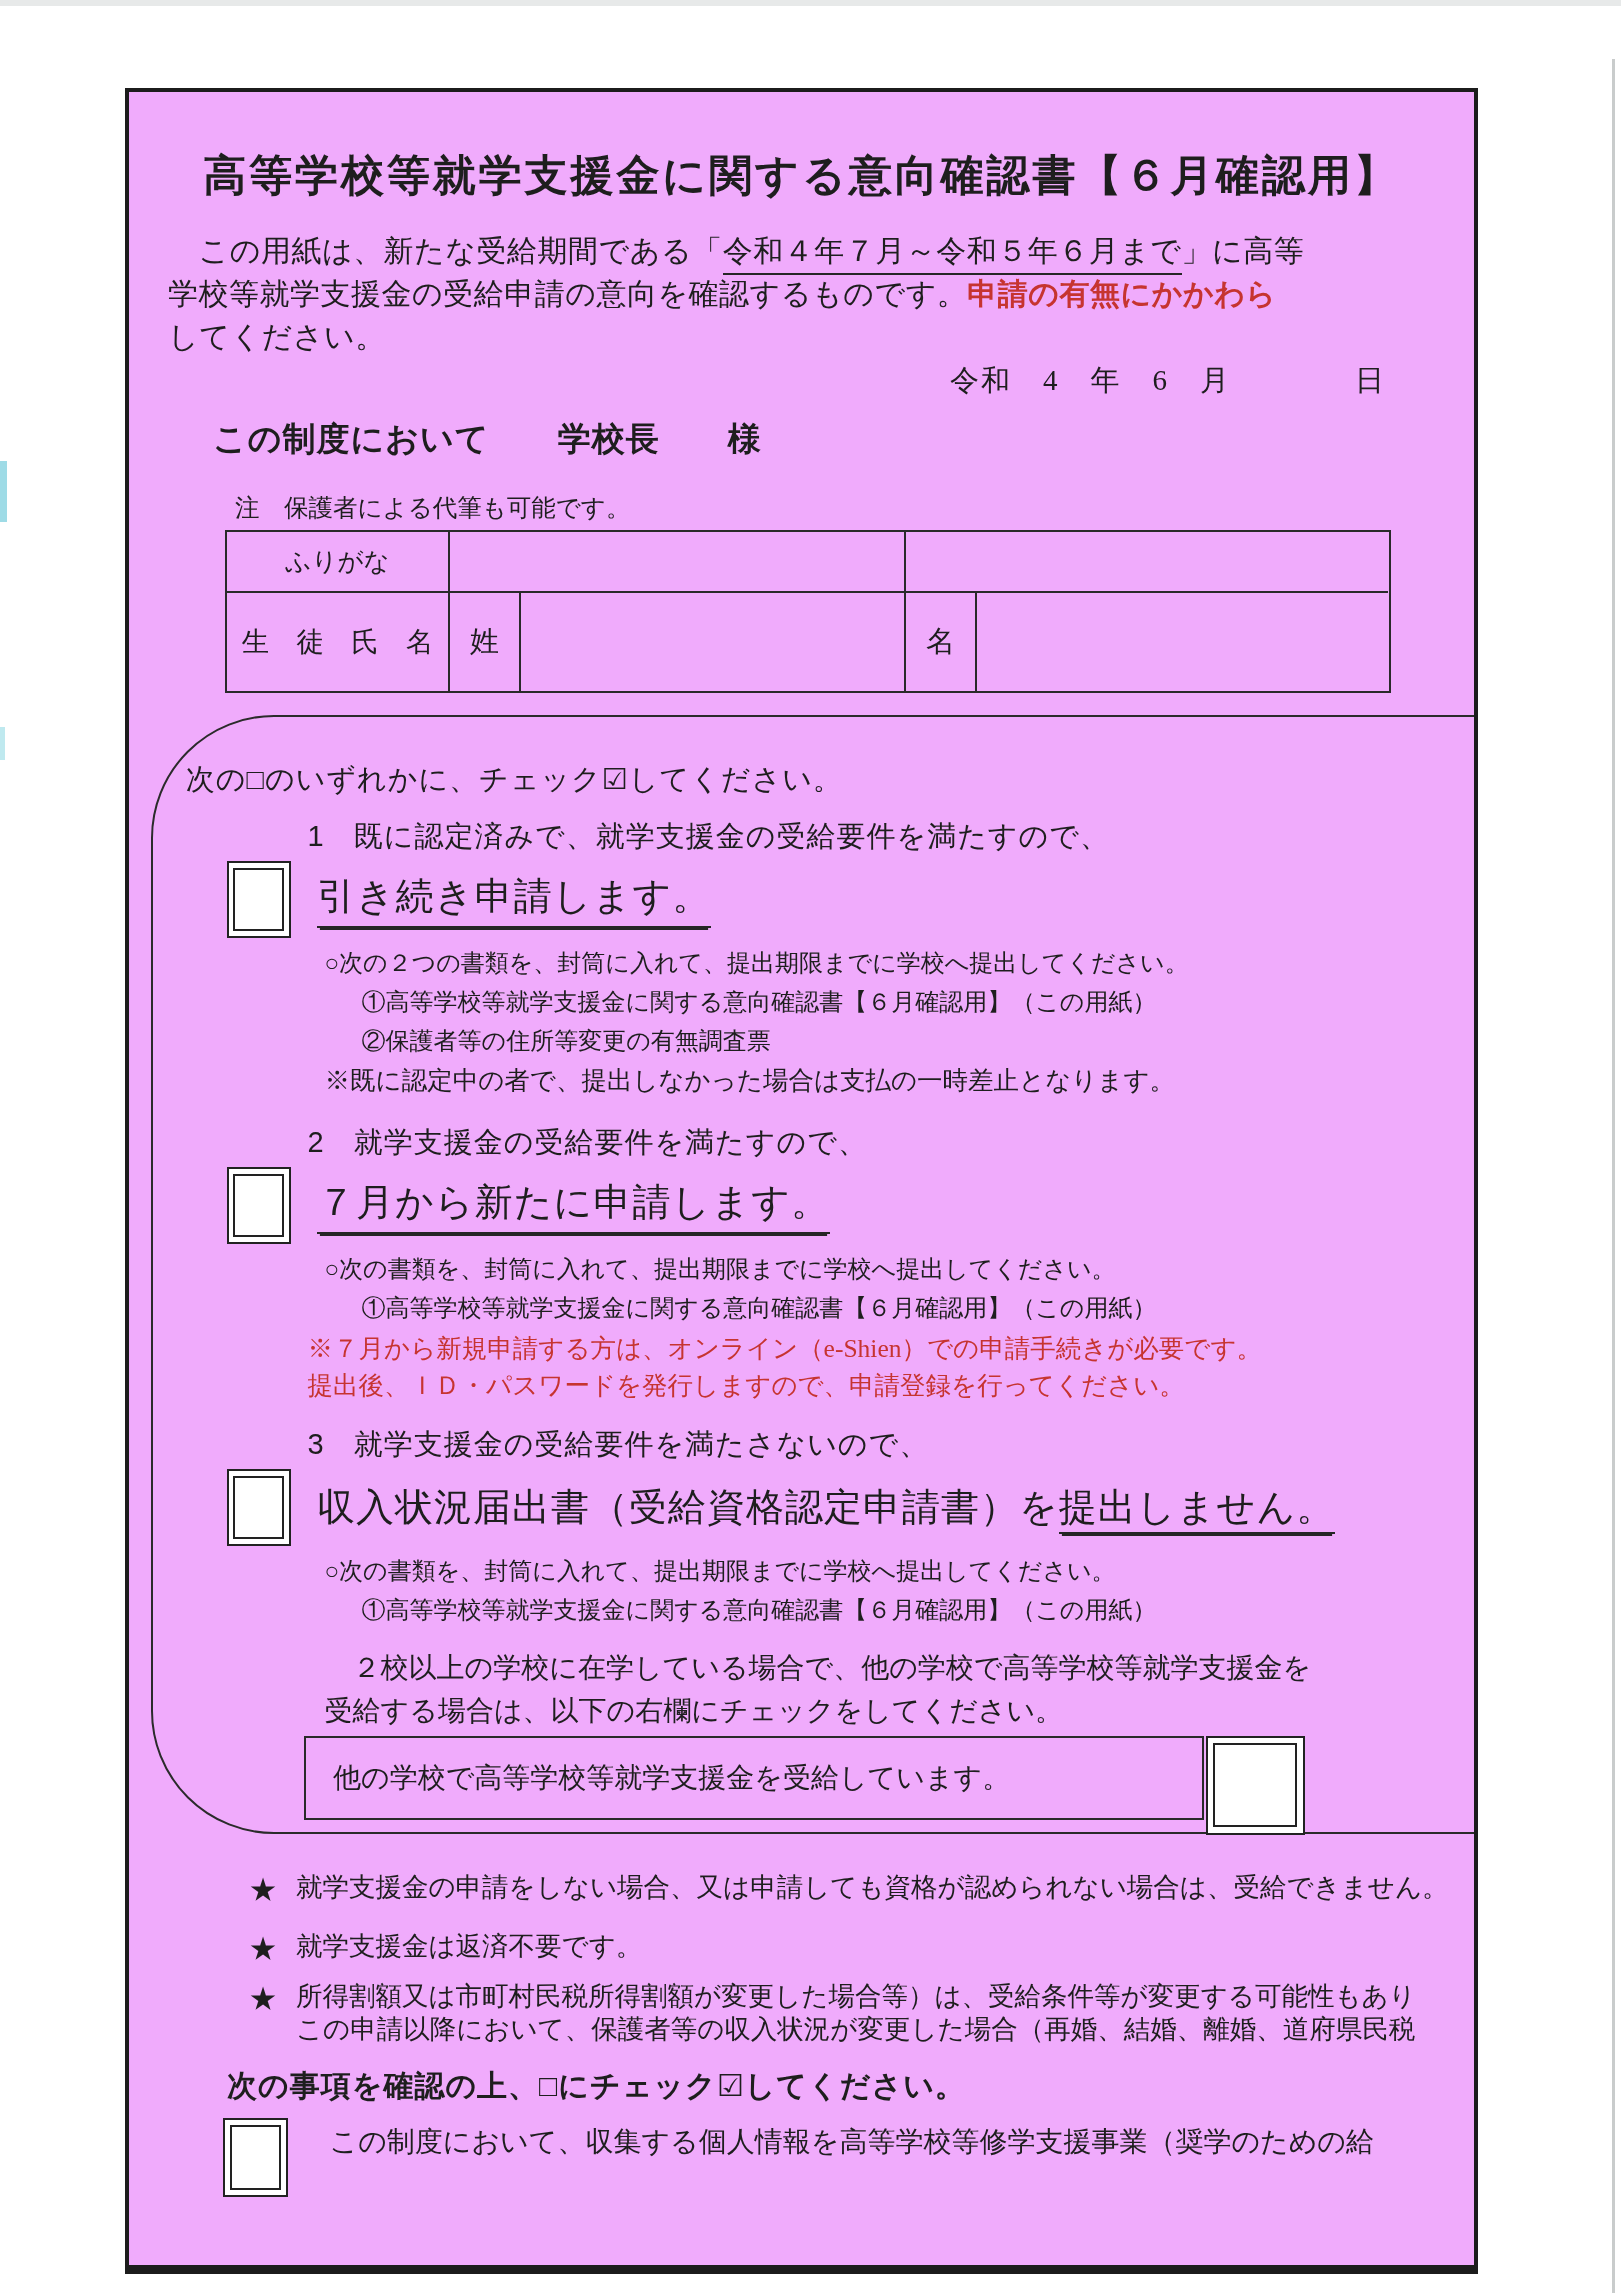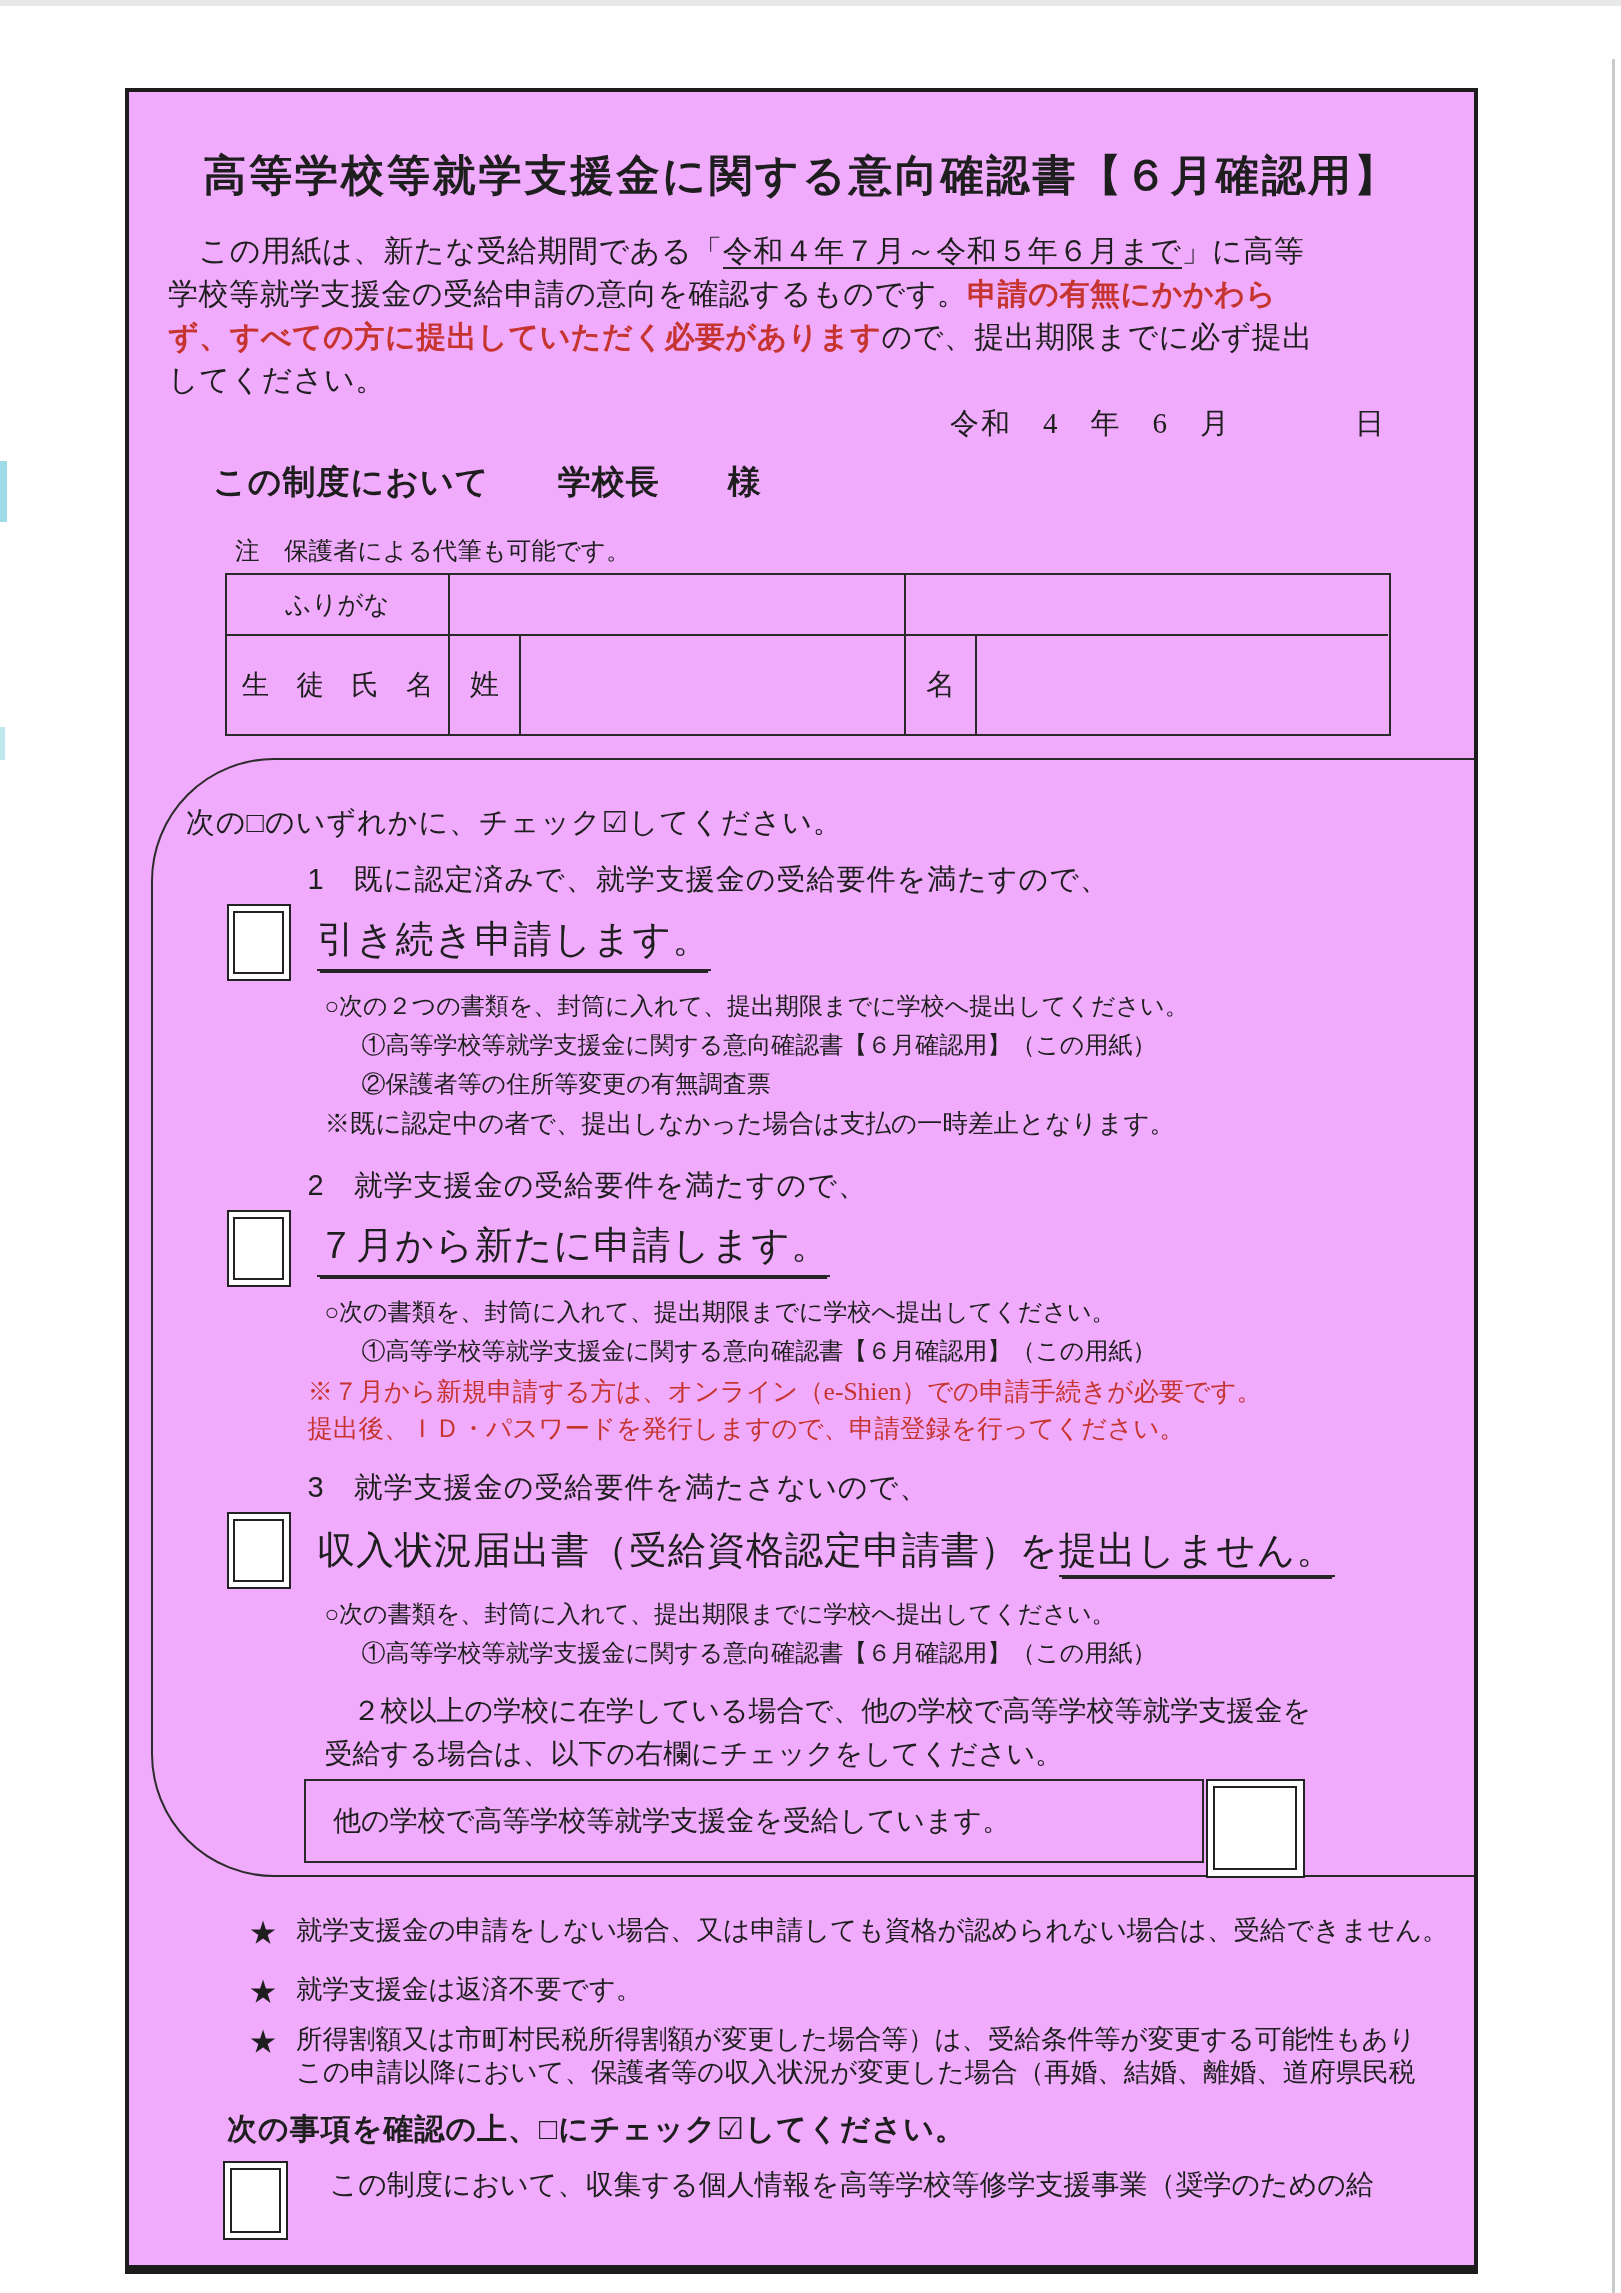--- a/index.html
+++ b/index.html
@@ -24,21 +24,21 @@
     border:4.9px solid #1c1c1c;border-bottom-width:9.8px;box-sizing:border-box;
     overflow:hidden;background:#f0abfc;
   }
 
   .form-title{
     margin:55px 23.5px 0;text-align:center;
     font-size:43px;font-weight:bold;letter-spacing:2.9px;white-space:nowrap;
   }
 
   .intro{margin:23.5px 35px 0 39px;font-size:30px;line-height:43px;letter-spacing:0.5px;}
-  .u1{border-bottom:2px solid #262626;padding-bottom:0;}
+  .u1{border-bottom:2px solid #262626;padding-bottom:6px;}
   .red-bold{color:var(--c-red,#c63430);font-weight:bold;}
 
   .date-line{margin:3.9px 88px 0 0;text-align:right;font-size:29px;letter-spacing:2px;}
 
   .addressee{margin:15.7px 0 0 84px;font-size:33px;font-weight:bold;letter-spacing:1px;}
 
   .hand-note{margin:29px 0 0 106px;font-size:24.5px;}
 
   
   .name-table{
@@ -108,21 +108,20 @@
 <div class="scan-mark-1"></div>
 <div class="scan-mark-2"></div>
 
 <div class="sheet">
 
   <div class="form-title m">高等学校等就学支援金に関する意向確認書【６月確認用】</div>
 
   <div class="intro m">
     <div><span>　この用紙は、新たな受給期間である「</span><span class="u1">令和４年７月～令和５年６月まで</span><span>」に高等</span></div>
     <div><span>学校等就学支援金の受給申請の意向を確認するものです。</span><span class="red-bold g">申請の有無にかかわら</span></div>
-    <div><span class="red-bold g">ず、すべての方に提出していただく必要があります</span><span>ので、提出期限までに必ず提出</span></div>
     <div><span>してください。</span></div>
   </div>
 
   <div class="date-line m">令和　4　年　6　月　　　　日</div>
 
   <div class="addressee g">この制度において　　学校長　　様</div>
 
   <div class="hand-note g">注　保護者による代筆も可能です。</div>
 
   <div class="name-table g">

